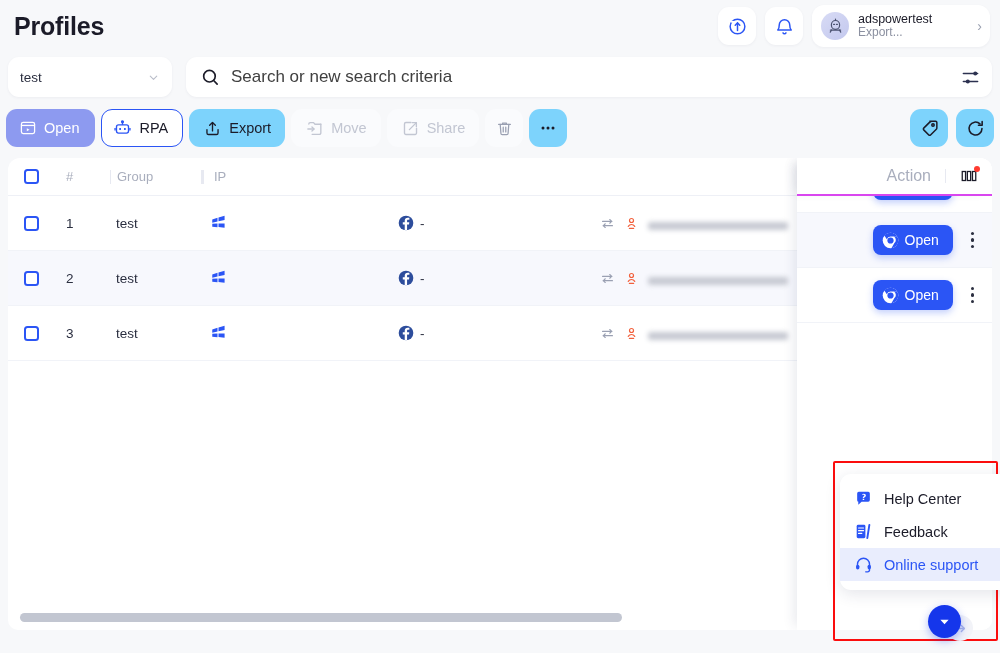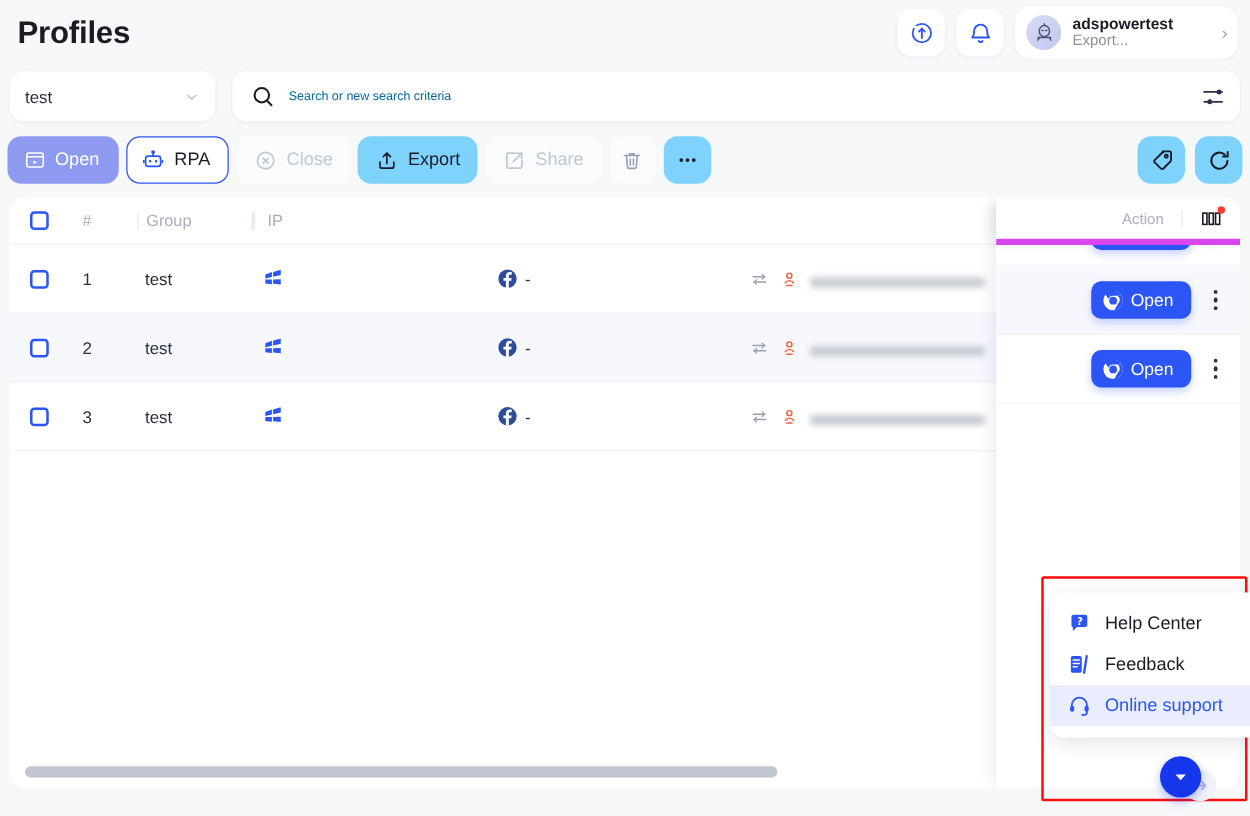--- a/index.html
+++ b/index.html
@@ -29,42 +29,42 @@
     height: 42px; min-width: 178px; background: #ffffff; border-radius: 12px;
     display: flex; align-items: center; padding: 0 8px 0 9px; gap: 9px;
     box-shadow: 0 1px 3px rgba(30,40,80,.05);
   }
   .avatar {
     width: 28px; height: 28px; border-radius: 50%;
     background: linear-gradient(140deg,#d8dbf5,#c3c8ee);
     display: flex; align-items: center; justify-content: center; flex: none;
   }
   .user-text { display: flex; flex-direction: column; line-height: 1.15; }
-  .user-name { font-size: 12.5px; font-weight: bold; color: #1b1b28; }
+  .user-name { font-size: 12.5px; font-weight: normal; color: #1b1b28; }
   .user-role { font-size: 12px; color: #8b90a0; }
   .chev-right { margin-left: auto; color: #9aa0b0; font-size: 14px; padding-left: 6px; }
 
   
   .searchrow {
     position: absolute; top: 57px; left: 8px; width: 984px; height: 40px;
     display: flex; align-items: center; gap: 14px;
   }
   .group-select {
     width: 164px; height: 40px; background: #fff; border-radius: 11px;
     display: flex; align-items: center; padding: 0 12px;
     box-shadow: 0 1px 3px rgba(30,40,80,.05);
   }
   .group-select .val { font-size: 13.5px; color: #2b2f40; }
   .group-select .cv { margin-left: auto; color: #b9bdc9; font-size: 11px; }
   .searchbox {
     flex: 1; height: 40px; background: #fff; border-radius: 11px;
     display: flex; align-items: center; padding: 0 12px 0 14px; gap: 10px;
     box-shadow: 0 1px 3px rgba(30,40,80,.05);
   }
-  .searchbox .ph { font-size: 10px; color: #0369a1; flex: 1; }
+  .searchbox .ph { font-size: 17px; color: #404040; flex: 1; }
 
   
   .toolbar {
     position: absolute; top: 108px; left: 6px; width: 988px; height: 40px;
     display: flex; align-items: center; gap: 6px;
   }
   .tbtn {
     height: 38px; border-radius: 11px; display: flex; align-items: center;
     gap: 7px; padding: 0 14px; font-size: 14.5px; background: #fdfdfe; color: #c2c6d2;
   }
@@ -108,22 +108,22 @@
   .bl1 { width: 86px; height: 8px; background: #b9bcc6; }
   .bl2 { width: 140px; height: 8px; background: #c6c9d2; margin-top: 6px; }
 
   
   .action-col {
     position: absolute; top: 0; right: 0; width: 195px; height: 472px;
     background: #ffffff; box-shadow: -7px 0 11px -4px rgba(40,50,90,.10);
   }
   .action-col.head {
     height: 38px; display: flex; align-items: center; justify-content: flex-end;
-    gap: 14px; padding-right: 14px; border-bottom: 5px solid #d946ef;
-    font-size: 12px; color: #a9aebd; padding-left: 35px;
+    gap: 14px; padding-right: 14px; border-bottom: 2px solid #d946ef;
+    font-size: 16px; color: #a9aebd; padding-left: 35px;
   }
   .action-cell {
     height: 55px; display: flex; align-items: center; justify-content: flex-end;
     gap: 18px; padding-right: 18px; border-bottom: 1px solid #f1f3f8;
   }
   .action-cell.alt { background: #f7f8fd; }
   .openbtn {
     height: 30px; border-radius: 8px; background: #2b55f5; color: #fff;
     display: flex; align-items: center; gap: 6px; padding: 0 14px 0 9px;
     font-size: 14px; box-shadow: 0 3px 7px rgba(43,85,245,.28);
@@ -266,41 +266,43 @@
           <rect x="4.4" y="7.4" width="15.2" height="10.4" rx="2.6"></rect>
           <path d="M12 4.2v3.2"></path>
             <circle cx="12" cy="3.4" r="1.1" fill="#2b55f5"></circle>
           <path d="M2.6 11.4v3M21.4 11.4v3"></path>
           <path d="M9 11.4v2.6M15 11.4v2.6" stroke-width="2.1"></path>
         </svg>
       </span>
       <span>RPA</span>
     </div>
 
-    <div class="tbtn dim">
-      <span>
-        <svg width="19" height="19" viewBox="0 0 24 24" fill="none" stroke="#c2c6d2" stroke-width="1.7" stroke-linecap="round">
-          <circle cx="12" cy="12" r="8.3"></circle>
-            <path d="M9.4 9.4l5.2 5.2M14.6 9.4l-5.2 5.2"></path>
-        </svg>
-      </span>
-      <span>Close</span>
-    </div>
 
     <div class="tbtn active">
       <span>
         <svg width="19" height="19" viewBox="0 0 24 24" fill="none" stroke="#1b1b28" stroke-width="1.7" stroke-linecap="round" stroke-linejoin="round">
           <path d="M5 13.4v4.2a2 2 0 0 0 2 2h10a2 2 0 0 0 2-2v-4.2"></path>
           <path d="M12 15V4.6"></path>
             <path d="M8.4 8l3.6-3.5L15.6 8"></path>
         </svg>
       </span>
       <span>Export</span>
     </div>
 
+    <div class="tbtn dim">
+      <span>
+        <svg width="19" height="19" viewBox="0 0 24 24" fill="none" stroke="#c2c6d2" stroke-width="1.7" stroke-linecap="round" stroke-linejoin="round">
+          <path d="M20 6.6v11a1.8 1.8 0 0 1-1.8 1.8H9"></path>
+          <path d="M20 6.6h-7.4L10.8 4.6H6.6A1.8 1.8 0 0 0 4.8 6.4"></path>
+          <path d="M3.6 12.6h7.6"></path>
+            <path d="M8.8 10.1l2.6 2.5-2.6 2.5"></path>
+        </svg>
+      </span>
+      <span>Move</span>
+    </div>
 
     <div class="tbtn dim">
       <span>
         <svg width="19" height="19" viewBox="0 0 24 24" fill="none" stroke="#c2c6d2" stroke-width="1.7" stroke-linecap="round" stroke-linejoin="round">
           <path d="M12.6 4.4H6.2A1.8 1.8 0 0 0 4.4 6.2v11.6a1.8 1.8 0 0 0 1.8 1.8h11.6a1.8 1.8 0 0 0 1.8-1.8v-6.2"></path>
           <path d="M10.6 13.4L19.4 4.6"></path>
             <path d="M14.4 4.6h5v5"></path>
         </svg>
       </span>
       <span>Share</span>

